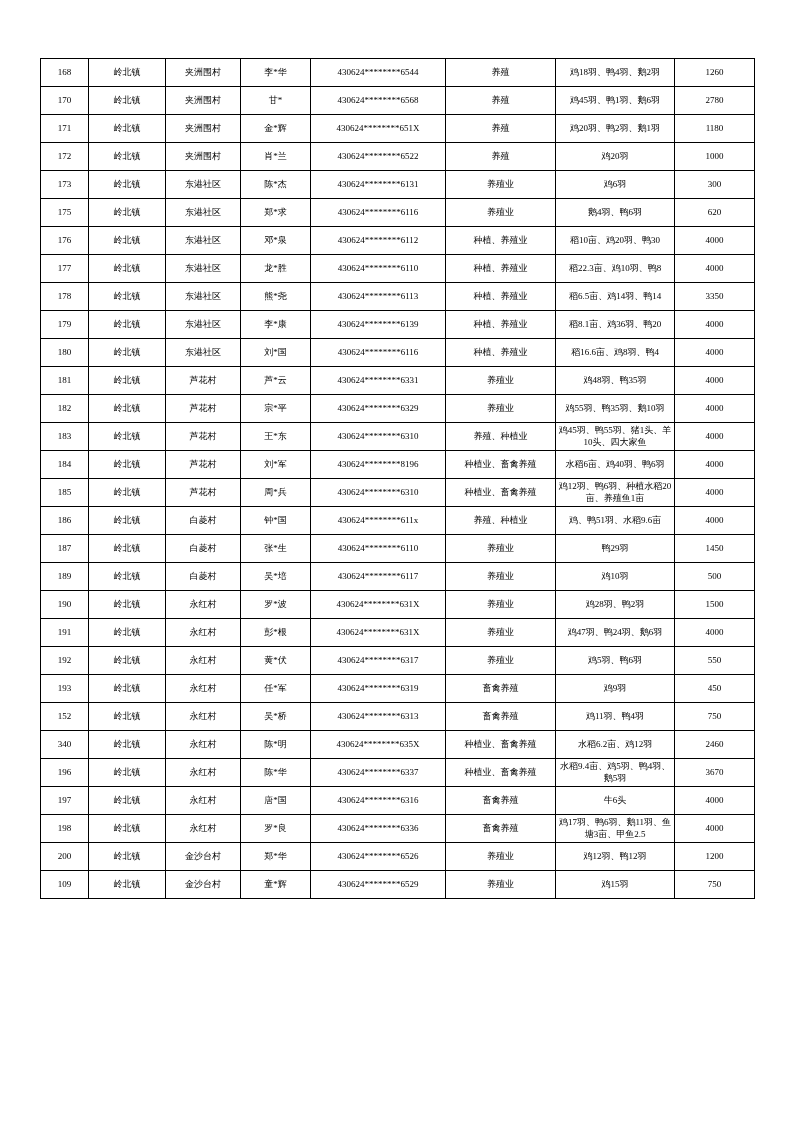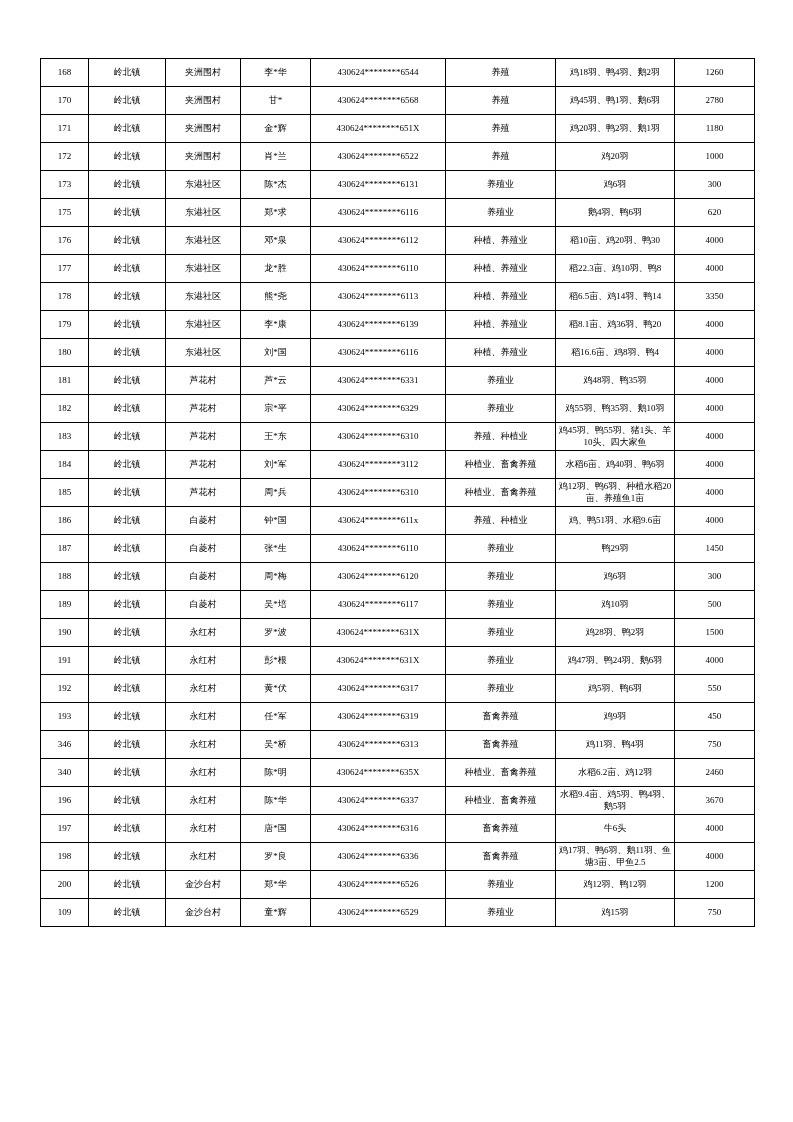--- a/index.html
+++ b/index.html
@@ -192,21 +192,21 @@
           <td>430624********6310</td>
           <td>养殖、种植业</td>
           <td>鸡45羽、鸭55羽、猪1头、羊10头、四大家鱼</td>
           <td>4000</td>
         </tr>
         <tr>
           <td>184</td>
           <td>岭北镇</td>
           <td>芦花村</td>
           <td>刘*军</td>
-          <td>430624********3112</td>
+          <td>430624********8196</td>
           <td>种植业、畜禽养殖</td>
           <td>水稻6亩、鸡40羽、鸭6羽</td>
           <td>4000</td>
         </tr>
         <tr>
           <td>185</td>
           <td>岭北镇</td>
           <td>芦花村</td>
           <td>周*兵</td>
           <td>430624********6310</td>
@@ -228,30 +228,20 @@
           <td>187</td>
           <td>岭北镇</td>
           <td>白菱村</td>
           <td>张*生</td>
           <td>430624********6110</td>
           <td>养殖业</td>
           <td>鸭29羽</td>
           <td>1450</td>
         </tr>
         <tr>
-          <td>188</td>
-          <td>岭北镇</td>
-          <td>白菱村</td>
-          <td>周*梅</td>
-          <td>430624********6120</td>
-          <td>养殖业</td>
-          <td>鸡6羽</td>
-          <td>300</td>
-        </tr>
-        <tr>
           <td>189</td>
           <td>岭北镇</td>
           <td>白菱村</td>
           <td>吴*培</td>
           <td>430624********6117</td>
           <td>养殖业</td>
           <td>鸡10羽</td>
           <td>500</td>
         </tr>
         <tr>
@@ -288,21 +278,21 @@
           <td>193</td>
           <td>岭北镇</td>
           <td>永红村</td>
           <td>任*军</td>
           <td>430624********6319</td>
           <td>畜禽养殖</td>
           <td>鸡9羽</td>
           <td>450</td>
         </tr>
         <tr>
-          <td>346</td>
+          <td>152</td>
           <td>岭北镇</td>
           <td>永红村</td>
           <td>吴*桥</td>
           <td>430624********6313</td>
           <td>畜禽养殖</td>
           <td>鸡11羽、鸭4羽</td>
           <td>750</td>
         </tr>
         <tr>
           <td>340</td>

